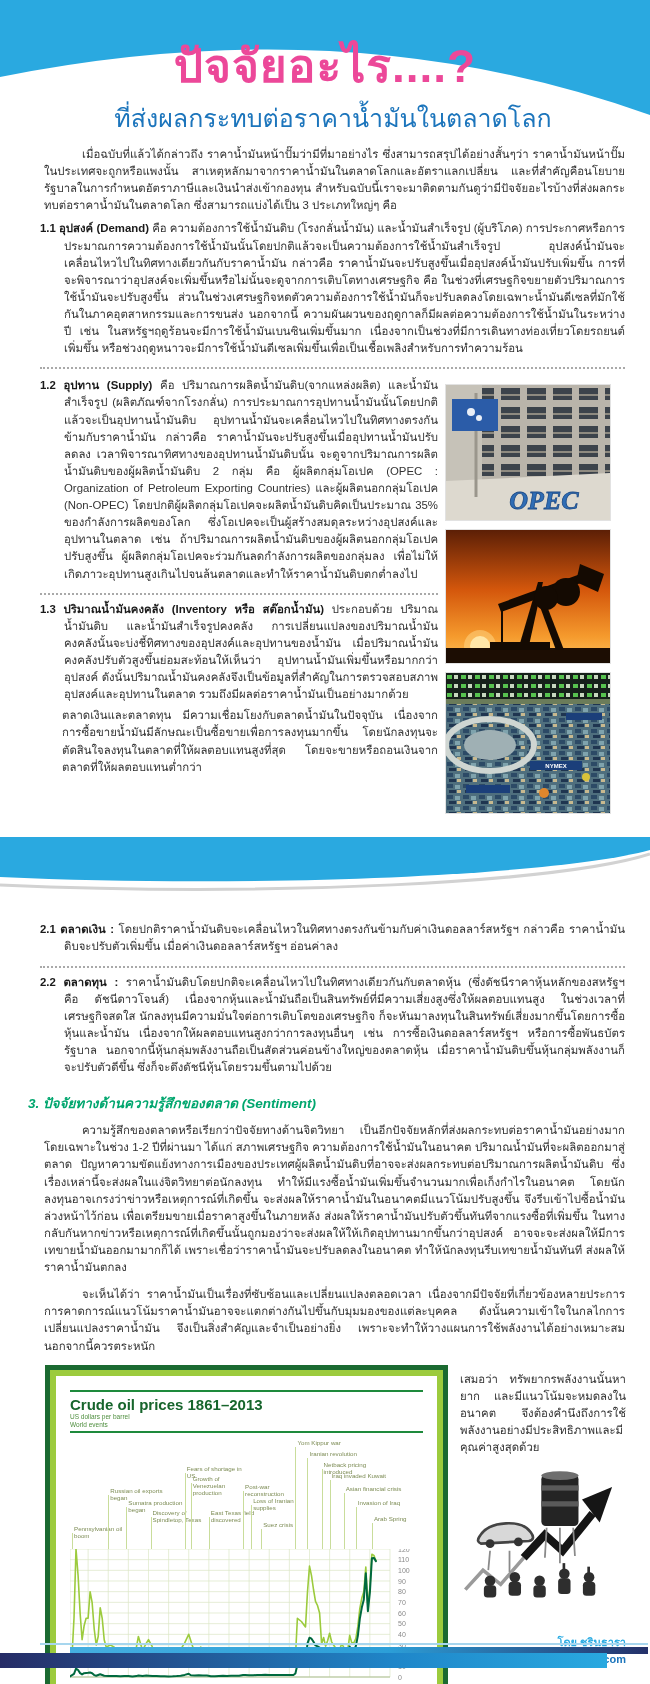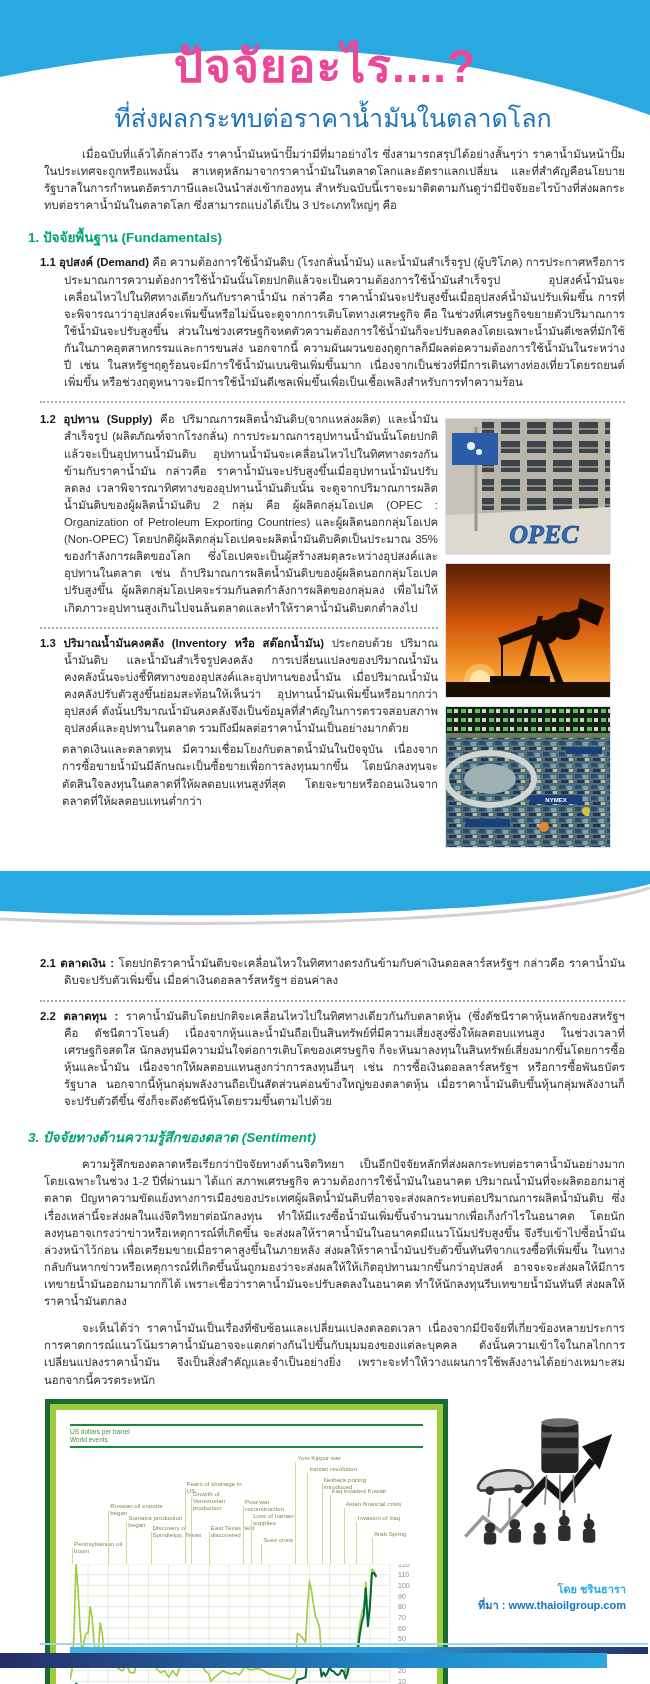--- a/index.html
+++ b/index.html
@@ -61,21 +61,20 @@
       <path d="M-6,96 Q210,34 660,132" stroke="#262c5f" stroke-width="9" fill="none"></path>
       <path d="M0,82 Q350,12 650,120 L650,142 L0,142 Z" fill="#e3e3e3"></path>
       <path d="M0,77 Q350,7 650,115 L650,138 L0,138 Z" fill="#ffffff"></path>
     </svg>
     <div class="main-title">ปัจจัยอะไร....?</div>
     <div class="sub-title">ที่ส่งผลกระทบต่อราคาน้ำมันในตลาดโลก</div>
   </div>
 
   <p class="para intro">เมื่อฉบับที่แล้วได้กล่าวถึง ราคาน้ำมันหน้าปั๊มว่ามีที่มาอย่างไร ซึ่งสามารถสรุปได้อย่างสั้นๆว่า ราคาน้ำมันหน้าปั๊มในประเทศจะถูกหรือแพงนั้น สาเหตุหลักมาจากราคาน้ำมันในตลาดโลกและอัตราแลกเปลี่ยน และที่สำคัญคือนโยบายรัฐบาลในการกำหนดอัตราภาษีและเงินนำส่งเข้ากองทุน สำหรับฉบับนี้เราจะมาติดตามกันดูว่ามีปัจจัยอะไรบ้างที่ส่งผลกระทบต่อราคาน้ำมันในตลาดโลก ซึ่งสามารถแบ่งได้เป็น 3 ประเภทใหญ่ๆ คือ</p>
 
-  <div class="sec-head">1. ปัจจัยพื้นฐาน (Fundamentals)</div>
 
   <p class="para item"><b><span>1.1</span>&nbsp;<span>อุปสงค์ (Demand)</span></b> <span>คือ ความต้องการใช้น้ำมันดิบ (โรงกลั่นน้ำมัน) และน้ำมันสำเร็จรูป (ผู้บริโภค) การประกาศหรือการประมาณการความต้องการใช้น้ำมันนั้นโดยปกติแล้วจะเป็นความต้องการใช้น้ำมันสำเร็จรูป อุปสงค์น้ำมันจะเคลื่อนไหวไปในทิศทางเดียวกันกับราคาน้ำมัน กล่าวคือ ราคาน้ำมันจะปรับสูงขึ้นเมื่ออุปสงค์น้ำมันปรับเพิ่มขึ้น การที่จะพิจารณาว่าอุปสงค์จะเพิ่มขึ้นหรือไม่นั้นจะดูจากการเติบโตทางเศรษฐกิจ คือ ในช่วงที่เศรษฐกิจขยายตัวปริมาณการใช้น้ำมันจะปรับสูงขึ้น ส่วนในช่วงเศรษฐกิจหดตัวความต้องการใช้น้ำมันก็จะปรับลดลงโดยเฉพาะน้ำมันดีเซลที่มักใช้กันในภาคอุตสาหกรรมและการขนส่ง นอกจากนี้ ความผันผวนของฤดูกาลก็มีผลต่อความต้องการใช้น้ำมันในระหว่างปี เช่น ในสหรัฐฯฤดูร้อนจะมีการใช้น้ำมันเบนซินเพิ่มขึ้นมาก เนื่องจากเป็นช่วงที่มีการเดินทางท่องเที่ยวโดยรถยนต์เพิ่มขึ้น หรือช่วงฤดูหนาวจะมีการใช้น้ำมันดีเซลเพิ่มขึ้นเพื่อเป็นเชื้อเพลิงสำหรับการทำความร้อน</span></p>
 
   <hr class="dotted">
 
   <div class="cols">
     <div class="col-text" style="margin-left:0;">
       <p class="para item" style="margin-right:0;"><b><span>1.2</span>&nbsp;<span>อุปทาน (Supply)</span></b> <span>คือ ปริมาณการผลิตน้ำมันดิบ(จากแหล่งผลิต) และน้ำมันสำเร็จรูป (ผลิตภัณฑ์จากโรงกลั่น) การประมาณการอุปทานน้ำมันนั้นโดยปกติแล้วจะเป็นอุปทานน้ำมันดิบ อุปทานน้ำมันจะเคลื่อนไหวไปในทิศทางตรงกันข้ามกับราคาน้ำมัน กล่าวคือ ราคาน้ำมันจะปรับสูงขึ้นเมื่ออุปทานน้ำมันปรับลดลง เวลาพิจารณาทิศทางของอุปทานน้ำมันดิบนั้น จะดูจากปริมาณการผลิตน้ำมันดิบของผู้ผลิตน้ำมันดิบ 2 กลุ่ม คือ ผู้ผลิตกลุ่มโอเปค (OPEC : Organization of Petroleum Exporting Countries) และผู้ผลิตนอกกลุ่มโอเปค (Non-OPEC) โดยปกติผู้ผลิตกลุ่มโอเปคจะผลิตน้ำมันดิบคิดเป็นประมาณ 35% ของกำลังการผลิตของโลก ซึ่งโอเปคจะเป็นผู้สร้างสมดุลระหว่างอุปสงค์และอุปทานในตลาด เช่น ถ้าปริมาณการผลิตน้ำมันดิบของผู้ผลิตนอกกลุ่มโอเปคปรับสูงขึ้น ผู้ผลิตกลุ่มโอเปคจะร่วมกันลดกำลังการผลิตของกลุ่มลง เพื่อไม่ให้เกิดภาวะอุปทานสูงเกินไปจนล้นตลาดและทำให้ราคาน้ำมันดิบตกต่ำลงไป</span></p>
       <hr class="dotted" style="margin-right:0;">
       <p class="para item" style="margin-right:0;"><b><span>1.3</span>&nbsp;<span>ปริมาณน้ำมันคงคลัง (Inventory หรือ สต๊อกน้ำมัน)</span></b> <span>ประกอบด้วย ปริมาณน้ำมันดิบ และน้ำมันสำเร็จรูปคงคลัง การเปลี่ยนแปลงของปริมาณน้ำมันคงคลังนั้นจะบ่งชี้ทิศทางของอุปสงค์และอุปทานของน้ำมัน เมื่อปริมาณน้ำมันคงคลังปรับตัวสูงขึ้นย่อมสะท้อนให้เห็นว่า อุปทานน้ำมันเพิ่มขึ้นหรือมากกว่าอุปสงค์ ดังนั้นปริมาณน้ำมันคงคลังจึงเป็นข้อมูลที่สำคัญในการตรวจสอบสภาพอุปสงค์และอุปทานในตลาด รวมถึงมีผลต่อราคาน้ำมันเป็นอย่างมากด้วย</span></p>
@@ -164,28 +163,29 @@
   </div>
 
   <p class="para item" style="margin-top:22px;"><b><span>2.1</span>&nbsp;<span>ตลาดเงิน :</span></b> <span>โดยปกติราคาน้ำมันดิบจะเคลื่อนไหวในทิศทางตรงกันข้ามกับค่าเงินดอลลาร์สหรัฐฯ กล่าวคือ ราคาน้ำมันดิบจะปรับตัวเพิ่มขึ้น เมื่อค่าเงินดอลลาร์สหรัฐฯ อ่อนค่าลง</span></p>
 
   <hr class="dotted">
 
   <p class="para item"><b><span>2.2</span>&nbsp;<span>ตลาดทุน :</span></b> <span>ราคาน้ำมันดิบโดยปกติจะเคลื่อนไหวไปในทิศทางเดียวกันกับตลาดหุ้น (ซึ่งดัชนีราคาหุ้นหลักของสหรัฐฯ คือ ดัชนีดาวโจนส์) เนื่องจากหุ้นและน้ำมันถือเป็นสินทรัพย์ที่มีความเสี่ยงสูงซึ่งให้ผลตอบแทนสูง ในช่วงเวลาที่เศรษฐกิจสดใส นักลงทุนมีความมั่นใจต่อการเติบโตของเศรษฐกิจ ก็จะหันมาลงทุนในสินทรัพย์เสี่ยงมากขึ้นโดยการซื้อหุ้นและน้ำมัน เนื่องจากให้ผลตอบแทนสูงกว่าการลงทุนอื่นๆ เช่น การซื้อเงินดอลลาร์สหรัฐฯ หรือการซื้อพันธบัตรรัฐบาล นอกจากนี้หุ้นกลุ่มพลังงานถือเป็นสัดส่วนค่อนข้างใหญ่ของตลาดหุ้น เมื่อราคาน้ำมันดิบขึ้นหุ้นกลุ่มพลังงานก็จะปรับตัวดีขึ้น ซึ่งก็จะดึงดัชนีหุ้นโดยรวมขึ้นตามไปด้วย</span></p>
 
   <div class="sec-head" style="margin-top:16px;font-style:italic;">3. ปัจจัยทางด้านความรู้สึกของตลาด (Sentiment)</div>
   <p class="para intro">ความรู้สึกของตลาดหรือเรียกว่าปัจจัยทางด้านจิตวิทยา เป็นอีกปัจจัยหลักที่ส่งผลกระทบต่อราคาน้ำมันอย่างมากโดยเฉพาะในช่วง 1-2 ปีที่ผ่านมา ได้แก่ สภาพเศรษฐกิจ ความต้องการใช้น้ำมันในอนาคต ปริมาณน้ำมันที่จะผลิตออกมาสู่ตลาด ปัญหาความขัดแย้งทางการเมืองของประเทศผู้ผลิตน้ำมันดิบที่อาจจะส่งผลกระทบต่อปริมาณการผลิตน้ำมันดิบ ซึ่งเรื่องเหล่านี้จะส่งผลในแง่จิตวิทยาต่อนักลงทุน ทำให้มีแรงซื้อน้ำมันเพิ่มขึ้นจำนวนมากเพื่อเก็งกำไรในอนาคต โดยนักลงทุนอาจเกรงว่าข่าวหรือเหตุการณ์ที่เกิดขึ้น จะส่งผลให้ราคาน้ำมันในอนาคตมีแนวโน้มปรับสูงขึ้น จึงรีบเข้าไปซื้อน้ำมันล่วงหน้าไว้ก่อน เพื่อเตรียมขายเมื่อราคาสูงขึ้นในภายหลัง ส่งผลให้ราคาน้ำมันปรับตัวขึ้นทันทีจากแรงซื้อที่เพิ่มขึ้น ในทางกลับกันหากข่าวหรือเหตุการณ์ที่เกิดขึ้นนั้นถูกมองว่าจะส่งผลให้ให้เกิดอุปทานมากขึ้นกว่าอุปสงค์ อาจจะจะส่งผลให้มีการเทขายน้ำมันออกมามากก็ได้ เพราะเชื่อว่าราคาน้ำมันจะปรับลดลงในอนาคต ทำให้นักลงทุนรีบเทขายน้ำมันทันที ส่งผลให้ราคาน้ำมันตกลง</p>
-  <p class="para intro" style="margin-top:10px;font-family:Liberation Serif, serif;">จะเห็นได้ว่า ราคาน้ำมันเป็นเรื่องที่ซับซ้อนและเปลี่ยนแปลงตลอดเวลา เนื่องจากมีปัจจัยที่เกี่ยวข้องหลายประการ การคาดการณ์แนวโน้มราคาน้ำมันอาจจะแตกต่างกันไปขึ้นกับมุมมองของแต่ละบุคคล ดังนั้นความเข้าใจในกลไกการเปลี่ยนแปลงราคาน้ำมัน จึงเป็นสิ่งสำคัญและจำเป็นอย่างยิ่ง เพราะจะทำให้วางแผนการใช้พลังงานได้อย่างเหมาะสม นอกจากนี้ควรตระหนัก</p>
+  <p class="para intro" style="margin-top:10px;">จะเห็นได้ว่า ราคาน้ำมันเป็นเรื่องที่ซับซ้อนและเปลี่ยนแปลงตลอดเวลา เนื่องจากมีปัจจัยที่เกี่ยวข้องหลายประการ การคาดการณ์แนวโน้มราคาน้ำมันอาจจะแตกต่างกันไปขึ้นกับมุมมองของแต่ละบุคคล ดังนั้นความเข้าใจในกลไกการเปลี่ยนแปลงราคาน้ำมัน จึงเป็นสิ่งสำคัญและจำเป็นอย่างยิ่ง เพราะจะทำให้วางแผนการใช้พลังงานได้อย่างเหมาะสม นอกจากนี้ควรตระหนัก</p>
 
   <div class="chart-row">
 
     <div class="chart-frame">
       <div class="inner">
           <div class="white">
         <hr class="c-rule">
+        <div class="c-title">Crude oil prices 1861–2013</div>
         <div class="c-sub">US dollars per barrel</div>
         <div class="c-sub">World events</div>
         <hr class="c-rule">
         <div class="c-events">
               <div class="evt-line" style="left: 2.01258px; top: 96px; height: 16px;"></div>
               <div class="evt-label" style="left: 4.01258px; top: 88px;">Pennsylvanian oil boom</div>
               <div class="evt-line" style="left: 38.239px; top: 58px; height: 54px;"></div>
               <div class="evt-label" style="left: 40.239px; top: 50px;">Russian oil exports began</div>
               <div class="evt-line" style="left: 56.3522px; top: 70px; height: 42px;"></div>
               <div class="evt-label" style="left: 58.3522px; top: 62px;">Sumatra production began</div>
@@ -268,20 +268,21 @@
             </svg>
         
         
         
         
       </div>
         </div>
     </div>
 
     <div class="right-col">
+      <p class="para" style="margin:2px 0 0 0;">เสมอว่า ทรัพยากรพลังงานนั้นหายาก และมีแนวโน้มจะหมดลงในอนาคต จึงต้องคำนึงถึงการใช้พลังงานอย่างมีประสิทธิภาพและมีคุณค่าสูงสุดด้วย</p>
 
       <svg width="168" height="158" viewBox="0 0 190 175" style="margin-top:10px;">
         <polyline points="6,138 26,116 46,132 72,102" fill="none" stroke="#9a9a9a" stroke-width="4"></polyline>
         <polyline points="72,102 96,76 116,94 150,52" fill="none" stroke="#151515" stroke-width="9"></polyline>
         <polygon points="138,36 172,22 158,62" fill="#151515"></polygon>
 
         <rect x="92" y="8" width="42" height="58" rx="5" fill="#242424"></rect>
         <rect x="92" y="20" width="42" height="6" fill="#5a5a5a"></rect>
         <rect x="92" y="38" width="42" height="6" fill="#5a5a5a"></rect>
         <ellipse cx="113" cy="9" rx="21" ry="5" fill="#6e6e6e"></ellipse>

